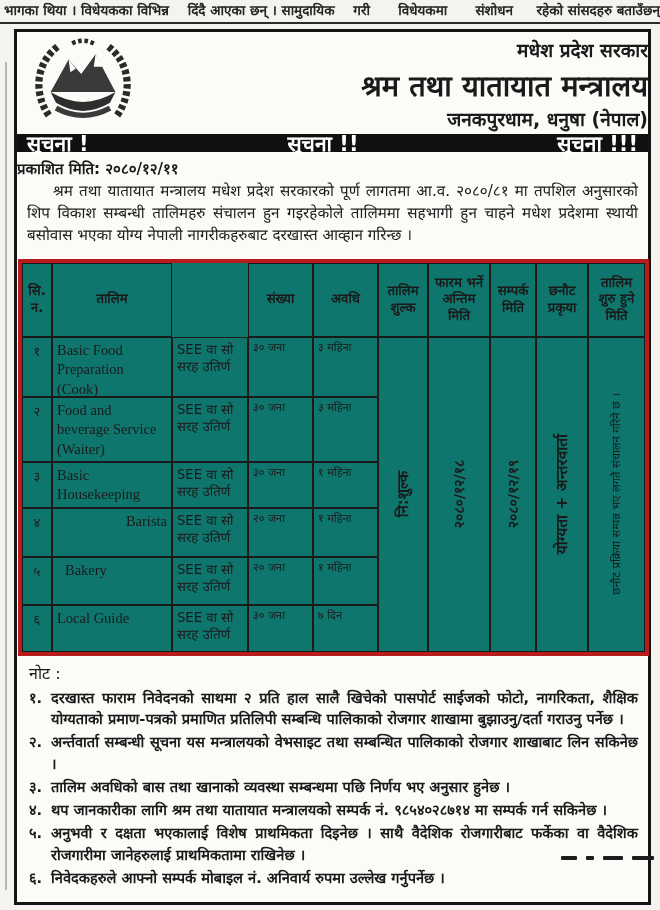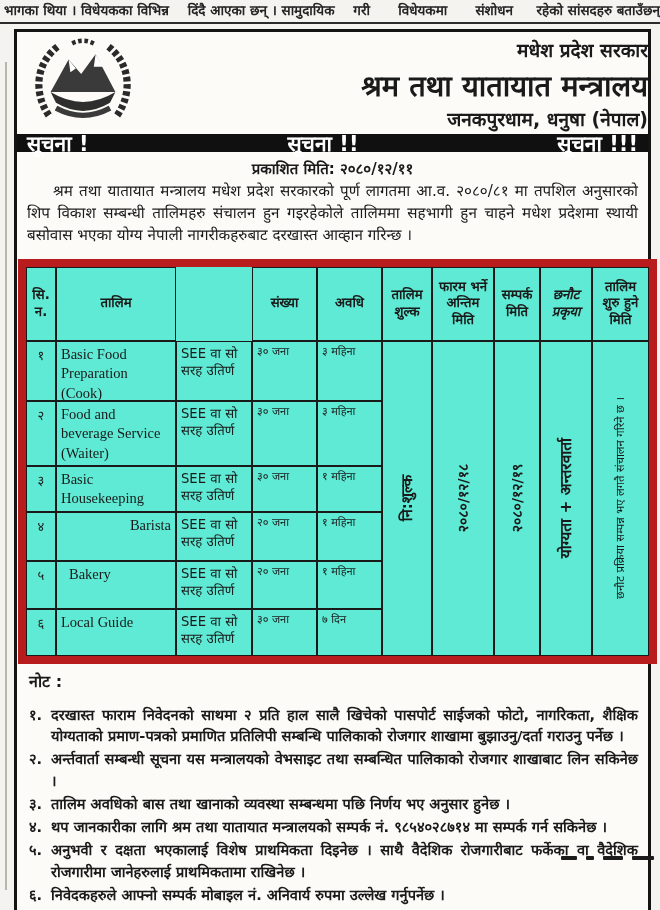--- a/index.html
+++ b/index.html
@@ -46,36 +46,36 @@
   
   .banner {
     margin-top: 2px;
     background: #101010; color: #ffffff;
     height: 18px;
     display: flex; align-items: center; justify-content: space-between;
     padding: 0 10px;
     font-size: 21px; font-weight: 700;
   }
   
-  .pub-date { text-align: center; font-size: 15px; font-weight: 700; margin: 6px 0 0; }
+  .pub-date { text-align: left; font-size: 15px; font-weight: 700; margin: 6px 0 0; }
   .intro {
     margin: 2px 10px 5px;
     font-size: 15.2px; line-height: 1.46;
     text-align: justify; text-indent: 26px;
     font-weight: 500;
   }
   
   .grid-table {
     margin: 12px 1px 0;
     display: grid;
     grid-template-columns: 30px 120px 76px 65px 65px 50px 62px 46px 52px 57px;
     grid-template-rows: 74px 60px 65px 46px 49px 48px 47px;
-    border: 8px solid #b91c1c;
+    border: 4px solid #b91c1c;
     width: max-content;
-    background: #5eead4;
+    background: #0f766e;
     font-size: 13px;
   }
   .cell { border: 1px solid #1a1a1a; overflow: hidden; }
   .th {
     display: flex; align-items: center; justify-content: center;
     text-align: center; font-weight: 600; font-size: 13.2px;
     line-height: 1.25; padding: 2px;
   }
   .td { padding: 3px 4px; line-height: 1.35; }
   .td-sn { text-align: center; padding-top: 5px; }
@@ -86,21 +86,21 @@
   .vtext {
     position: absolute; top: 50%; left: 50%;
     transform: translate(-50%,-50%) rotate(-90deg);
     white-space: nowrap; font-size: 14px; font-weight: 600;
   }
   .vcell-fee .vtext { font-size: 15px; }
   .vcell-selection-process .vtext { font-size: 15.5px; }
   .vcell-training-start .vtext { font-size: 11.3px; font-weight: 500; }
   
   .notes { padding: 6px 10px 8px 12px; }
-  .notes-heading { font-size: 16px; font-weight: 700; margin-bottom: 12px; }
+  .notes-heading { font-size: 16px; font-weight: 400; margin-bottom: 3px; }
   .note-item { display: flex; font-size: 14.6px; line-height: 1.5; font-weight: 600; margin-bottom: 1px; }
   .note-num { width: 22px; flex: 0 0 22px; }
   .note-text { flex: 1; text-align: justify; }
 </style>
 </head>
 <body>
 
 <div class="news-strip">
   <span>भागका थिया । विधेयकका विभिन्न    दिंदै आएका छन् । सामुदायिक    गरी      विधेयकमा      संशोधन     रहेको सांसदहरु बताउँछन् ।रासस</span>
 </div>
@@ -146,21 +146,21 @@
   <p class="intro">श्रम तथा यातायात मन्त्रालय मधेश प्रदेश सरकारको पूर्ण लागतमा आ.व. २०८०/८१ मा तपशिल अनुसारको शिप विकाश सम्बन्धी तालिमहरु संचालन हुन गइरहेकोले तालिममा सहभागी हुन चाहने मधेश प्रदेशमा स्थायी बसोवास भएका योग्य नेपाली नागरीकहरुबाट दरखास्त आव्हान गरिन्छ ।</p>
 
   <div class="grid-table">
       <div class="cell th" style="grid-area: 1 / 1;">सि. न.</div>
       <div class="cell th" style="grid-area: 1 / 2;">तालिम</div>
       <div class="cell th" style="grid-area: 1 / 4;">संख्या</div>
       <div class="cell th" style="grid-area: 1 / 5;">अवधि</div>
       <div class="cell th" style="grid-area: 1 / 6;">तालिम शुल्क</div>
       <div class="cell th" style="grid-area: 1 / 7;">फारम भर्ने अन्तिम मिति</div>
       <div class="cell th" style="grid-area: 1 / 8;">सम्पर्क मिति</div>
-      <div class="cell th" style="grid-area: 1 / 9; font-style: italic;">छनौट प्रकृया</div>
+      <div class="cell th" style="grid-area: 1 / 9;">छनौट प्रकृया</div>
       <div class="cell th" style="grid-area: 1 / 10;">तालिम शुरु हुने मिति</div>
       <div class="cell td td-sn" style="grid-area: 2 / 1;">१</div>
       <div class="cell td td-training" style="grid-area: 2 / 2;">Basic Food Preparation (Cook)</div>
       <div class="cell td td-qualification" style="grid-area: 2 / 3;">SEE वा सो सरह उतिर्ण</div>
       <div class="cell td td-quantity" style="grid-area: 2 / 4;">३० जना</div>
       <div class="cell td td-duration" style="grid-area: 2 / 5;">३ महिना</div>
       <div class="cell td td-sn" style="grid-area: 3 / 1;">२</div>
       <div class="cell td td-training" style="grid-area: 3 / 2;">Food and beverage Service (Waiter)</div>
       <div class="cell td td-qualification" style="grid-area: 3 / 3;">SEE वा सो सरह उतिर्ण</div>
       <div class="cell td td-quantity" style="grid-area: 3 / 4;">३० जना</div>

